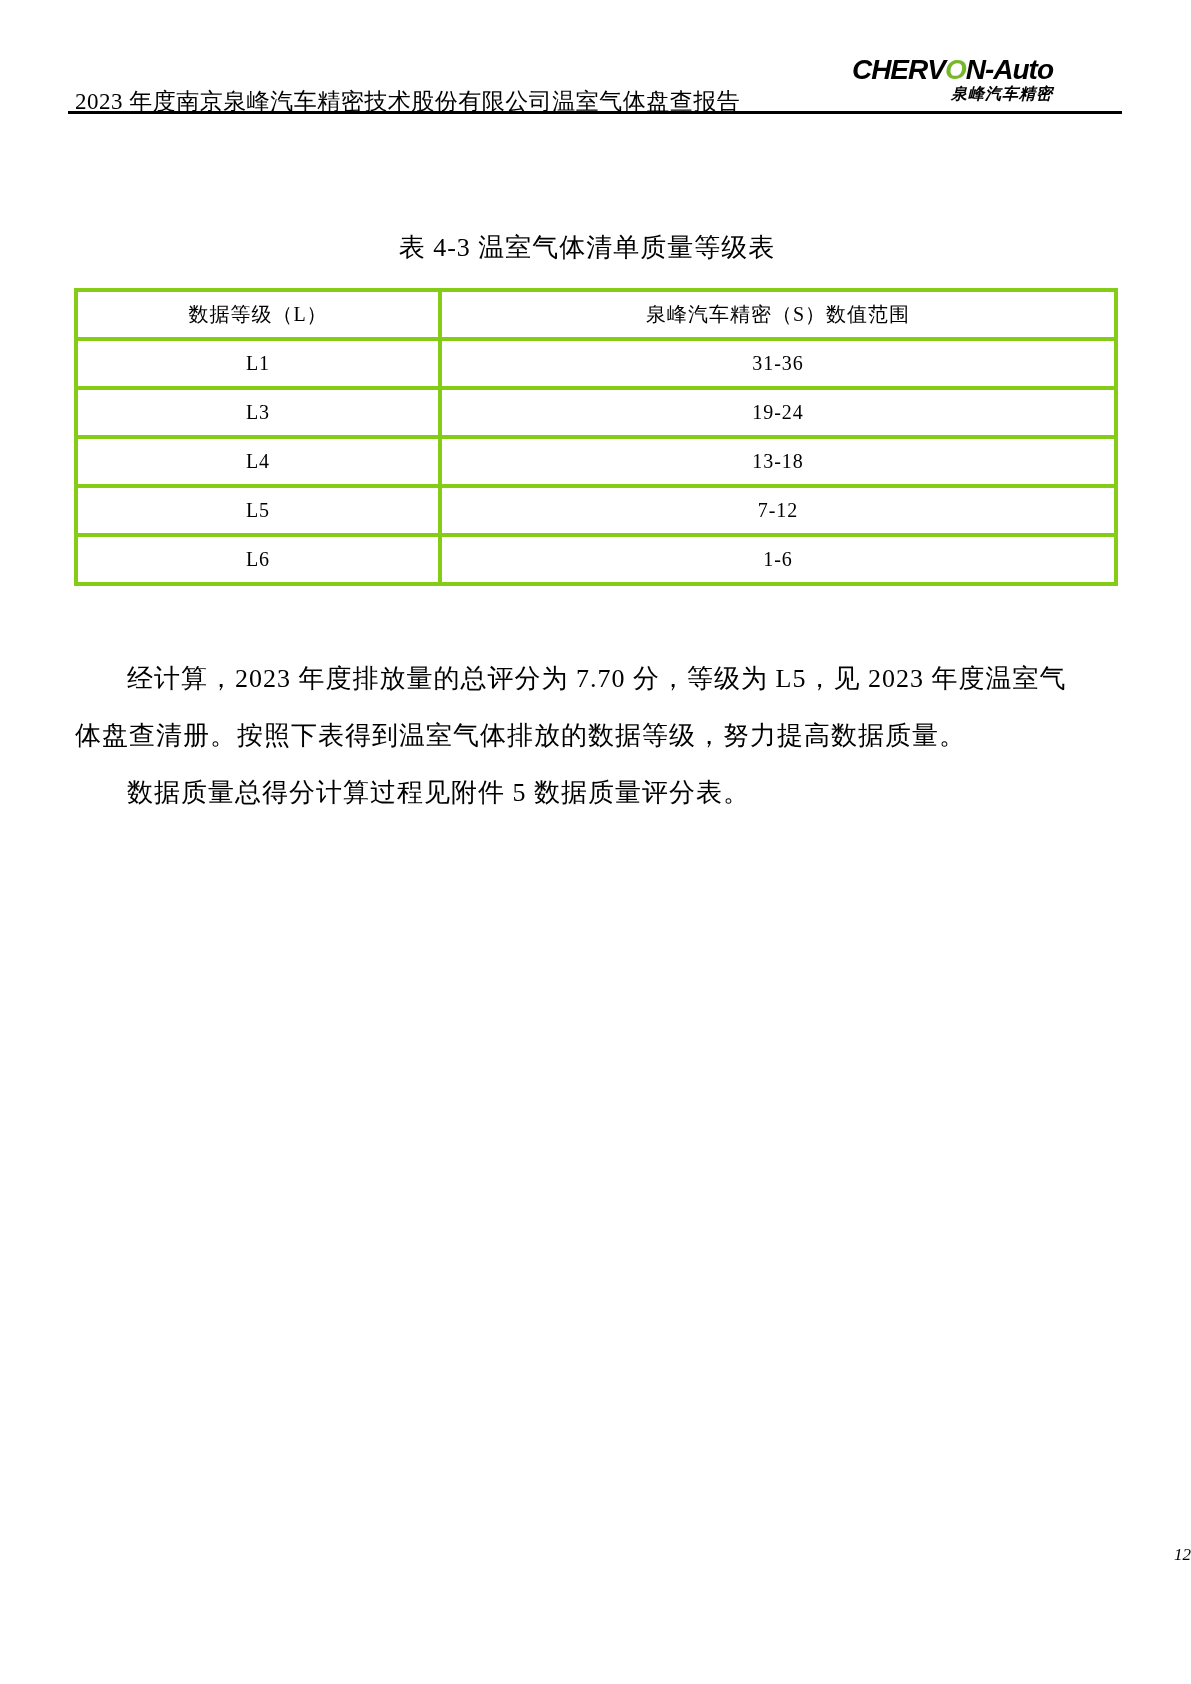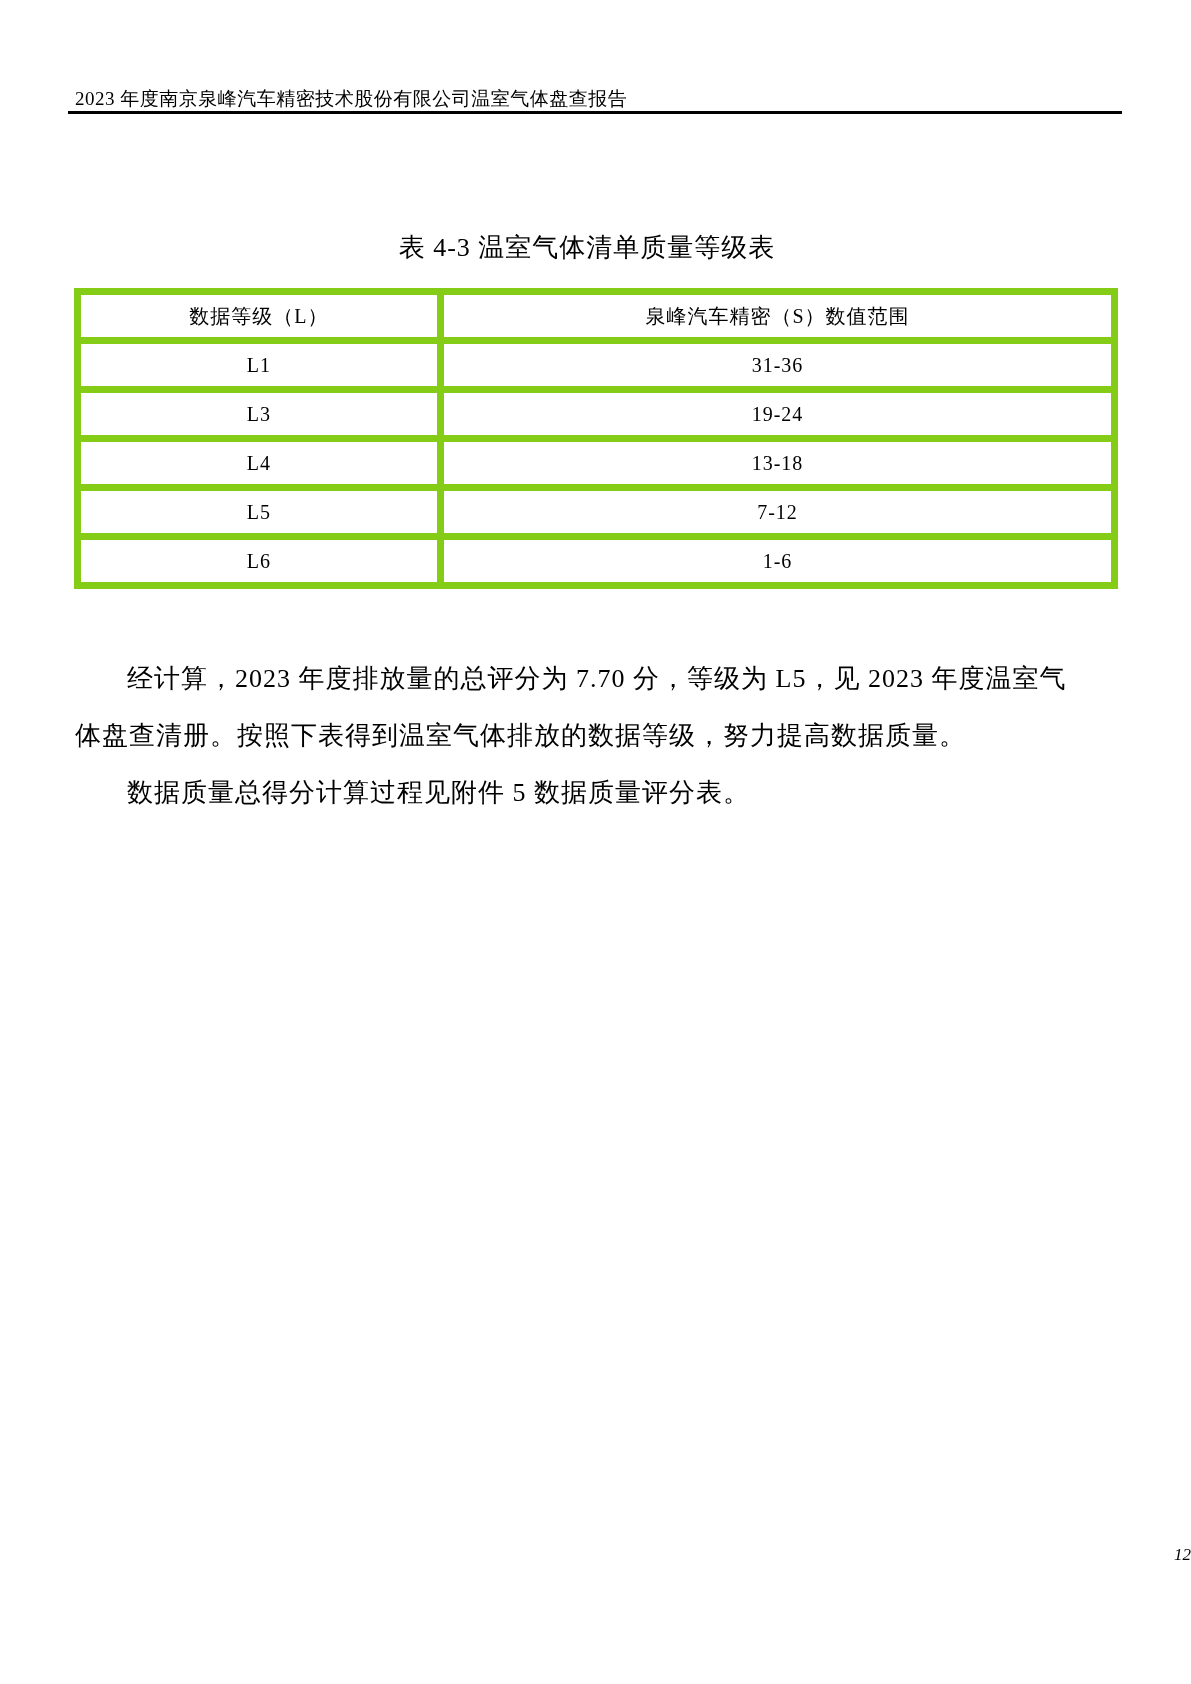--- a/index.html
+++ b/index.html
@@ -13,21 +13,21 @@
     font-family: "Liberation Serif", "DejaVu Serif", serif;
     overflow: hidden;
     margin: 0 auto;
   }
 
   
   .header-title {
     position: absolute;
     top: 86px;
     left: 75px;
-    font-size: 19px;
+    font-size: 23px;
     letter-spacing: 0.5px;
     white-space: nowrap;
   }
   .logo {
     position: absolute;
     top: 56px;
     right: 138px;
     text-align: right;
     font-family: "Liberation Sans", "DejaVu Sans", sans-serif;
     font-style: italic;
@@ -90,21 +90,21 @@
   
   .q-table {
     position: absolute;
     top: 288px;
     left: 74px;
     width: 1044px;
     border-collapse: collapse;
     table-layout: fixed;
   }
   .q-table th, .q-table td {
-    border: 7px solid #84cc16;
+    border: 4px solid #84cc16;
     height: 49px;
     text-align: center;
     vertical-align: middle;
     font-size: 20px;
     font-weight: normal;
     letter-spacing: 1px;
     padding: 0;
   }
   .col-grade { width: 35%; }
   .col-range { width: 65%; }
@@ -120,20 +120,24 @@
     font-style: italic;
   }
 </style>
 </head>
 <body>
 
 <div class="page">
 
   <div class="header-title">2023 年度南京泉峰汽车精密技术股份有限公司温室气体盘查报告</div>
 
+  <div class="logo">
+    <span class="logo-brand"><span>CHERV</span><span class="logo-o" id="logo-o" style="color: rgb(118, 184, 42);">O</span><span>N-Auto</span></span>
+    <span class="logo-cn">泉峰汽车精密</span>
+  </div>
 
   <div class="header-rule"></div>
 
 
   <div class="table-caption">表 4-3 温室气体清单质量等级表</div>
 
   <table class="q-table">
     <colgroup>
       <col class="col-grade">
       <col class="col-range">

